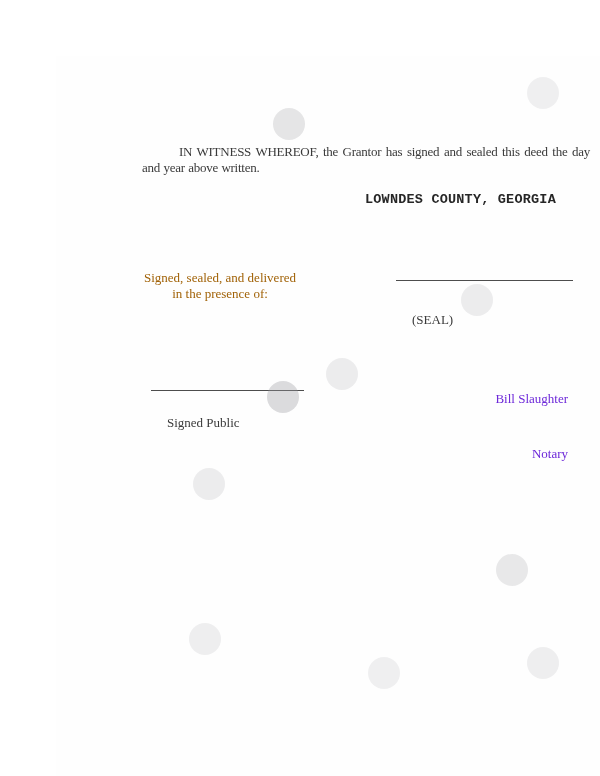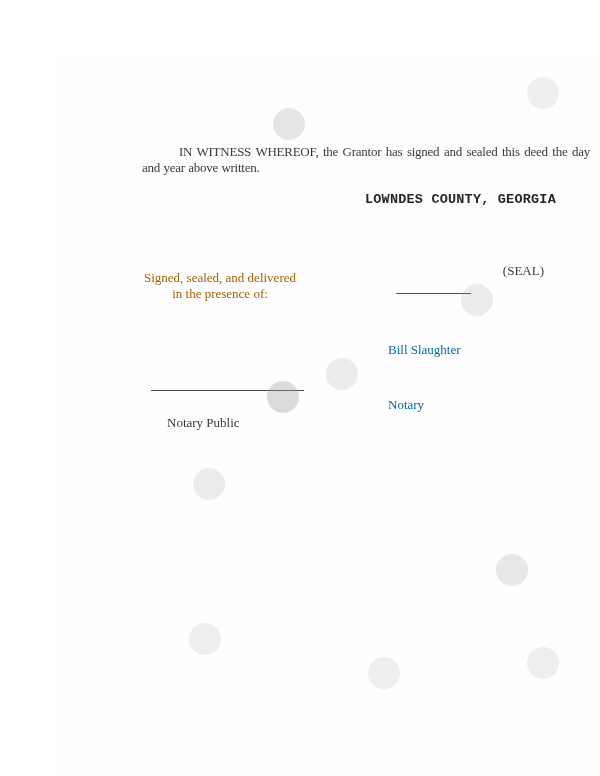--- a/index.html
+++ b/index.html
@@ -45,38 +45,39 @@
   }
   
   .sig-block {
     position: absolute;
     left: 284px;
     top: 136px;
     width: 260px;
   }
   .sig-row {
     display: flex;
-    align-items: flex-end;
+    flex-direction: column;
   }
   .blank-line {
     border-bottom: 1.3px solid #4d4d4d;
     height: 13px;
   }
   .sig-line { width: 177px; }
   .seal-label {
     margin-left: 8px;
     line-height: 14px;
     color: #3a3a3a;
     white-space: nowrap;
   }
   .sig-name, .sig-title {
     line-height: 15px;
     margin-top: 1px;
-    color: #0369a1;
+    color: #6d28d9;
     white-space: nowrap;
+    text-align: right;
   }
   
   .attestation {
     position: absolute;
     left: 62px;
     top: 190px;
     width: 188px;
     line-height: 15.5px;
     color: #a16207;
     text-align: center;
@@ -144,21 +145,21 @@
     </div>
     <div class="sig-name">Bill Slaughter</div>
     <div class="sig-title">Notary</div>
   </div>
 
   <p class="attestation">Signed, sealed, and delivered in the presence of:</p>
 
 
   <div class="notary-group">
     <div class="blank-line notary-line"></div>
-    <div class="line-label">Notary Public</div>
+    <div class="line-label">Signed Public</div>
   </div>
 
   <div class="page-number">-2-</div>
 
   <div class="speck s1"></div>
   <div class="speck s2"></div>
   <div class="speck s3"></div>
   <div class="speck s4"></div>
   <div class="speck s5"></div>
   <div class="speck s6"></div>

